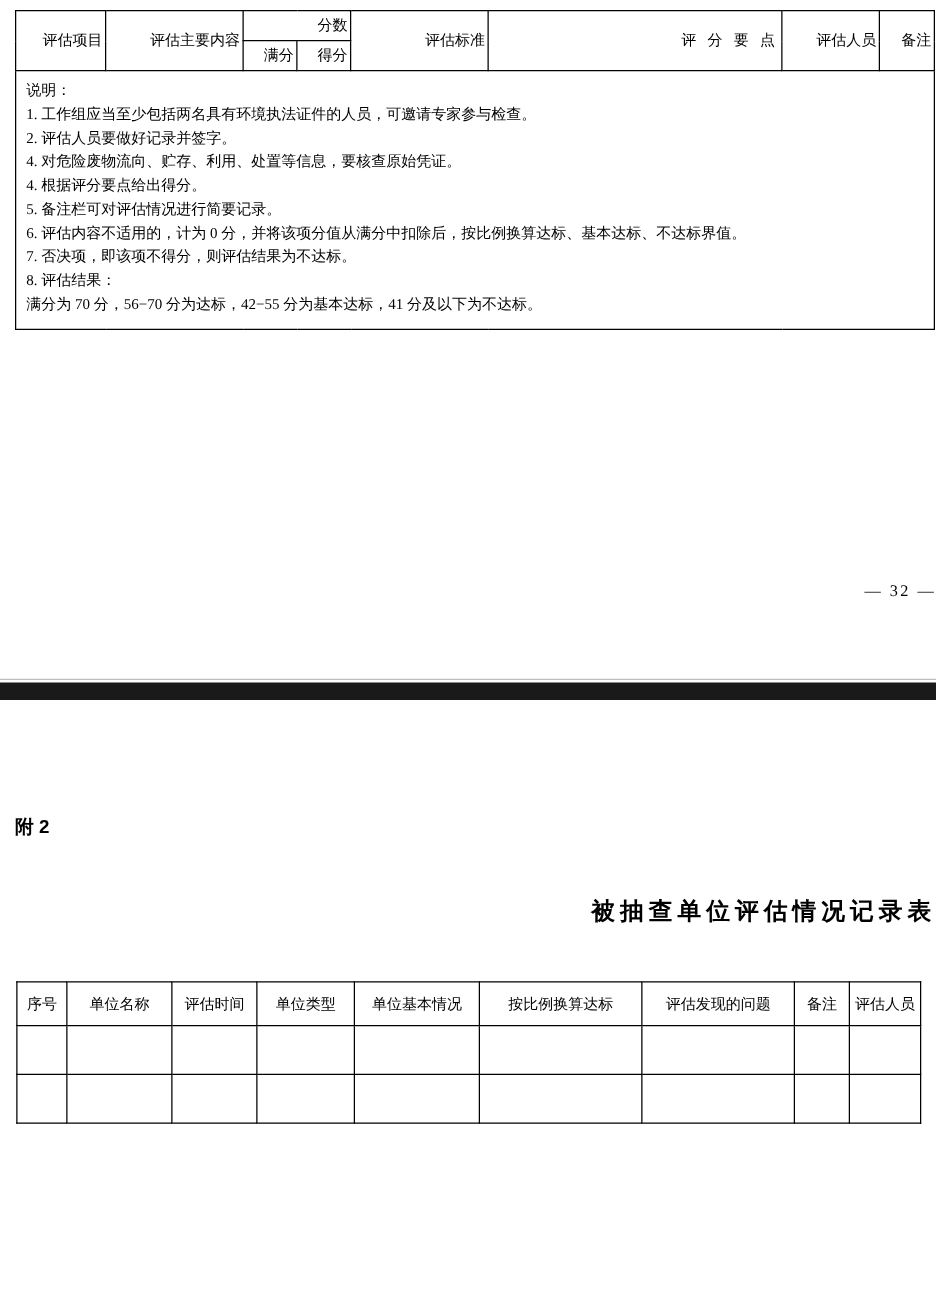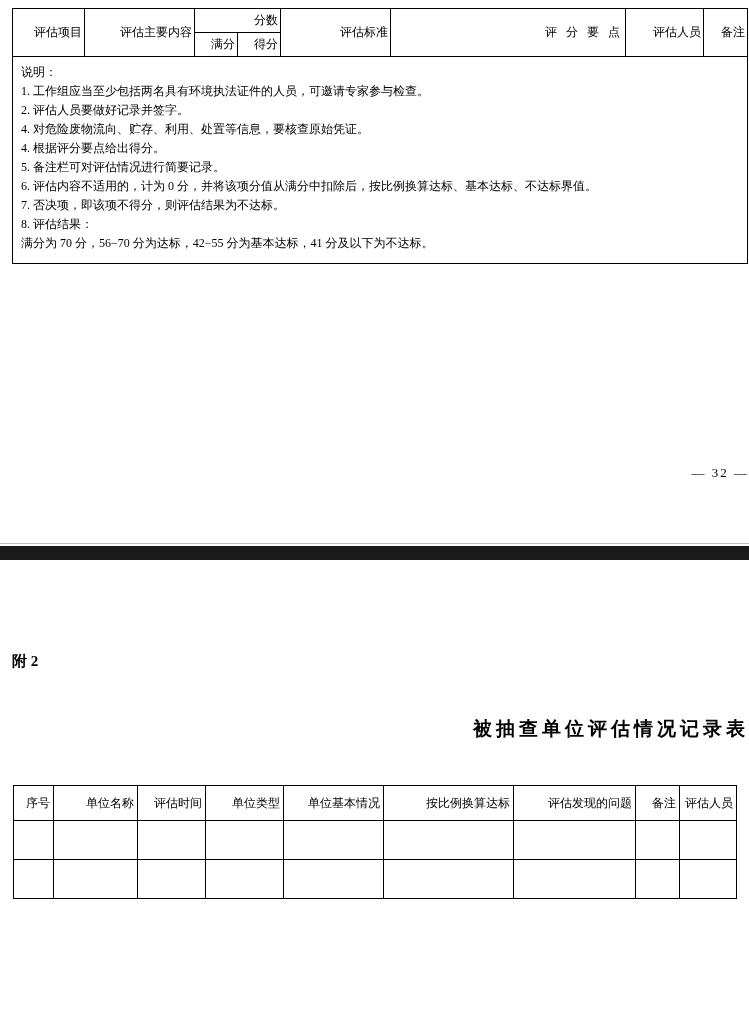--- a/index.html
+++ b/index.html
@@ -91,21 +91,21 @@
     height: 1px;
     background: #bdbdbd;
   }
 
   
   .appendix-label {
     position: absolute;
     left: 12px;
     top: 652px;
     font-size: 15px;
-    font-family: Liberation Serif, serif;
+    font-family: Liberation Sans, sans-serif;
     font-weight: bold;
   }
   .doc-title {
     position: absolute;
     left: 0;
     top: 716px;
     width: 749px;
     text-align: right;
     font-size: 19px;
     font-weight: bold;
@@ -120,21 +120,21 @@
     width: 723px;
   }
   table.record-table {
     border-collapse: collapse;
     width: 100%;
     table-layout: fixed;
   }
   table.record-table td {
     border: 1px solid #000000;
     font-size: 12px;
-    text-align: right;
+    text-align: center;
     vertical-align: middle;
     padding: 4px 3px;
   }
   table.record-table tr.head td {
     height: 26px;
   }
   table.record-table tr.r1 td {
     height: 46px;
   }
   table.record-table tr.r2 td, table.record-table tr.r3 td {

